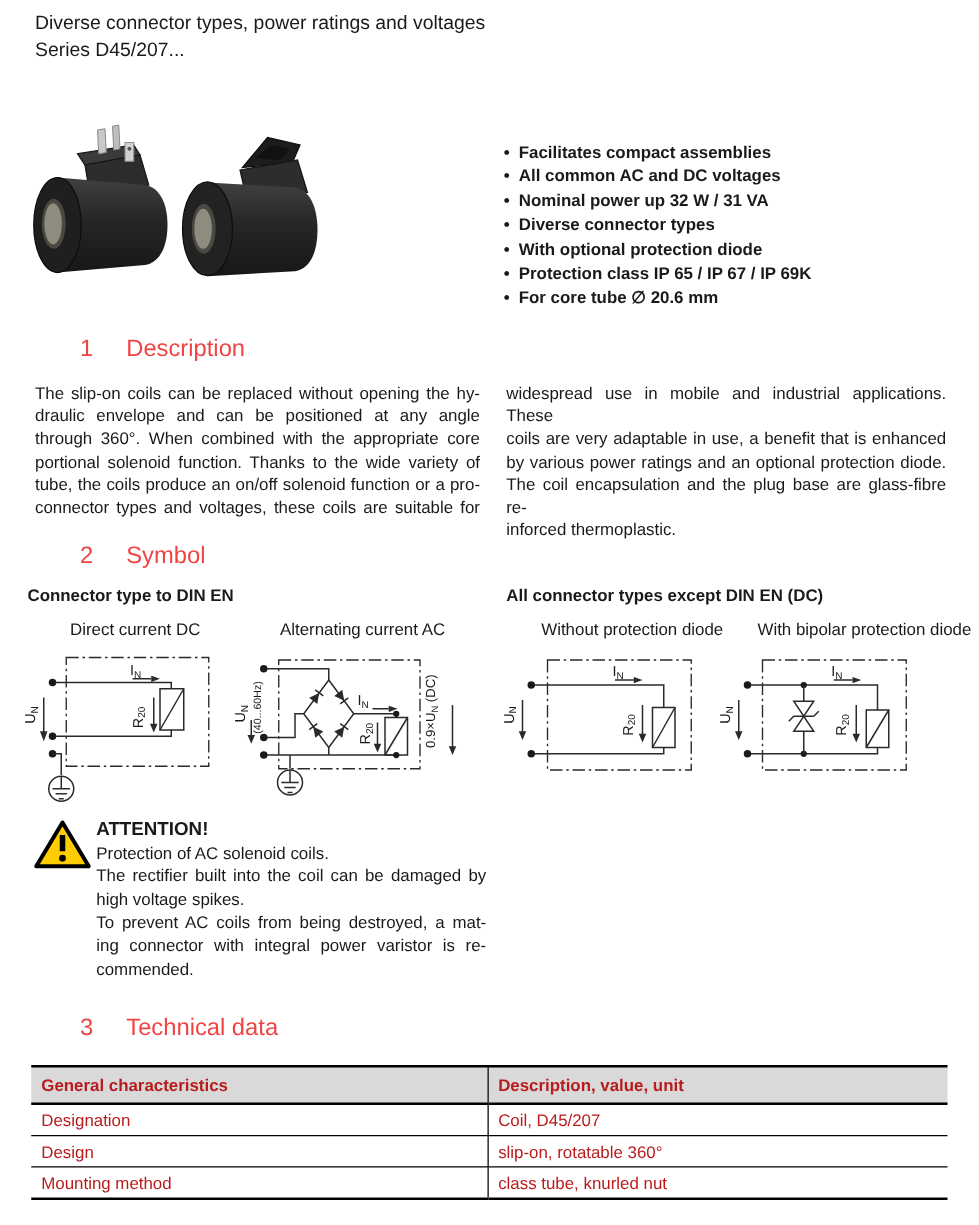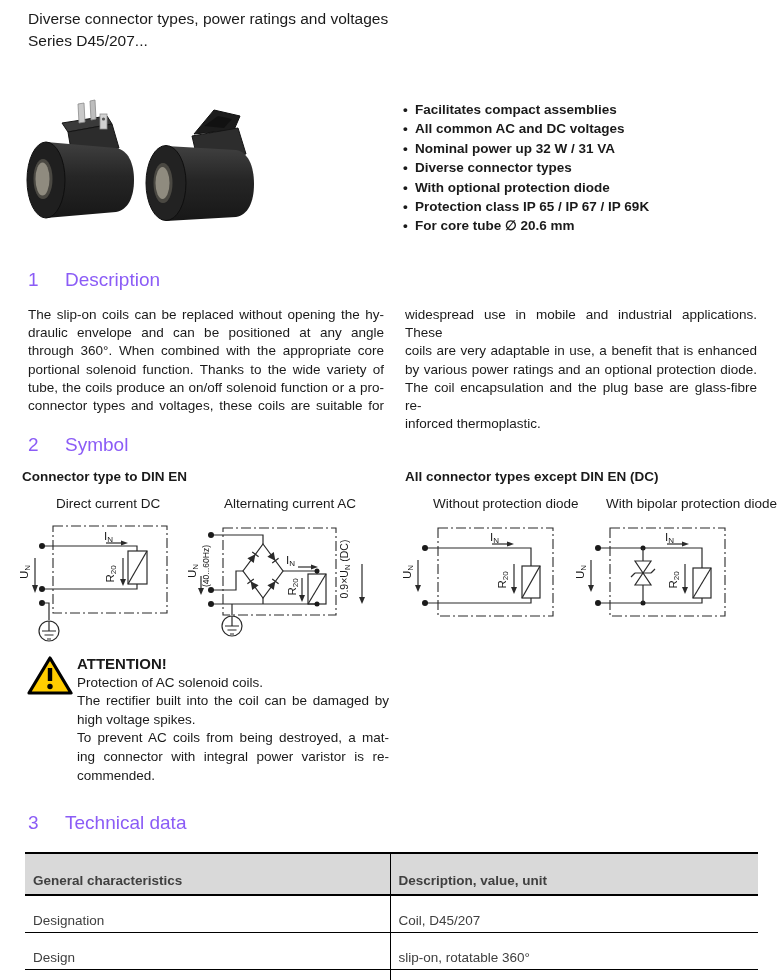--- a/index.html
+++ b/index.html
@@ -2,34 +2,34 @@
 <html><head>
 <meta charset="utf-8">
 <style>
   html,body{margin:0;padding:0;background:#fff;}
   .page{position:relative;width:783px;height:980px;background:#fff;overflow:hidden;
         font-family:"Liberation Sans",sans-serif;color:#1a1a1a;}
   .abs{position:absolute;}
   .title-line{font-size:15.5px;line-height:21.5px;color:#1a1a1a;}
   .feature-line{font-size:13.5px;line-height:19.4px;font-weight:bold;position:relative;padding-left:12px;}
   .feature-line::before{content:"\2022";position:absolute;left:0;top:0;}
-  .sec-head{font-size:19px;line-height:26px;color:#8b5cf6;}
+  .sec-head{font-size:19px;line-height:26px;color:#ef4444;margin-left:36px;}
   .sec-num{display:inline-block;width:37px;}
   .line{font-size:13.5px;line-height:18.2px;color:#1a1a1a;white-space:normal;}
   .just{text-align:justify;text-align-last:justify;}
   .grp-head{font-size:13.5px;font-weight:bold;}
   .caption{font-size:13.5px;margin-left:28px;}
   .att-title{font-size:15px;line-height:18.6px;font-weight:bold;}
   .att-line{font-size:13.5px;line-height:18.6px;}
   .att-just{text-align:justify;text-align-last:justify;}
   table.tech{position:absolute;left:25px;top:852px;width:733px;border-collapse:collapse;
              table-layout:fixed;border-top:2px solid #000;}
   table.tech th{background:#d9d9d9;font-weight:bold;border-bottom:2px solid #000;height:28px;}
   table.tech th,table.tech td{font-size:13.5px;text-align:left;vertical-align:middle;
-             padding:12px 0 0 8px;color:#404040;}
+             padding:0 0 0 8px;color:#b91c1c;}
   table.tech td{border-bottom:1px solid #000;height:24px;}
   table.tech tr.last td{border-bottom:2px solid #000;}
   table.tech th.c1,table.tech td.c1{border-right:1px solid #000;}
   svg text{fill:#1a1a1a;font-family:"Liberation Sans",sans-serif;}
   .wire{stroke:#2a2a2a;stroke-width:1.2;fill:none;}
   .dashdot{stroke:#2a2a2a;stroke-width:1.1;fill:none;stroke-dasharray:10 3 2 3;}
   .comp{stroke:#2a2a2a;stroke-width:1.2;fill:#fff;}
   .ah{fill:#2a2a2a;stroke:none;}
 </style>
 </head>
@@ -71,21 +71,21 @@
       <polygon points="60,40 80,16 106,22 100,36" fill="#1c1c1c" stroke="#0f0f0f" stroke-width="1"></polygon>
       <polygon points="70,32 84,22 98,25 90,34" fill="#111"></polygon>
       <polygon points="58,42 104,34 112,60 64,68" fill="#2d2d2d" stroke="#151515" stroke-width="1"></polygon>
       <path d="M32,52 L102,56 C114,58 120,72 120,90 C120,108 114,121 102,123 L32,127 Z" fill="url(#gBody)"></path>
       <ellipse cx="32" cy="89" rx="20" ry="37.5" fill="#222" stroke="#0e0e0e" stroke-width="1"></ellipse>
       <ellipse cx="29" cy="89" rx="9.5" ry="20" fill="#4a4842"></ellipse>
       <ellipse cx="28.5" cy="89" rx="7" ry="16" fill="#8f8b7f"></ellipse>
     </g>
   </svg>
 
-  <div class="abs" style="left:403px;top:100px;width:360px;">
+  <div class="abs" style="left:403px;top:112px;width:360px;">
     <div class="feature-line">Facilitates compact assemblies</div>
     <div class="feature-line">All common AC and DC voltages</div>
     <div class="feature-line">Nominal power up 32 W / 31 VA</div>
     <div class="feature-line">Diverse connector types</div>
     <div class="feature-line">With optional protection diode</div>
     <div class="feature-line">Protection class IP 65 / IP 67 / IP 69K</div>
     <div class="feature-line">For core tube ∅ 20.6 mm</div>
   </div>
 
   <div class="abs sec-head" style="left:28px;top:267px;">

